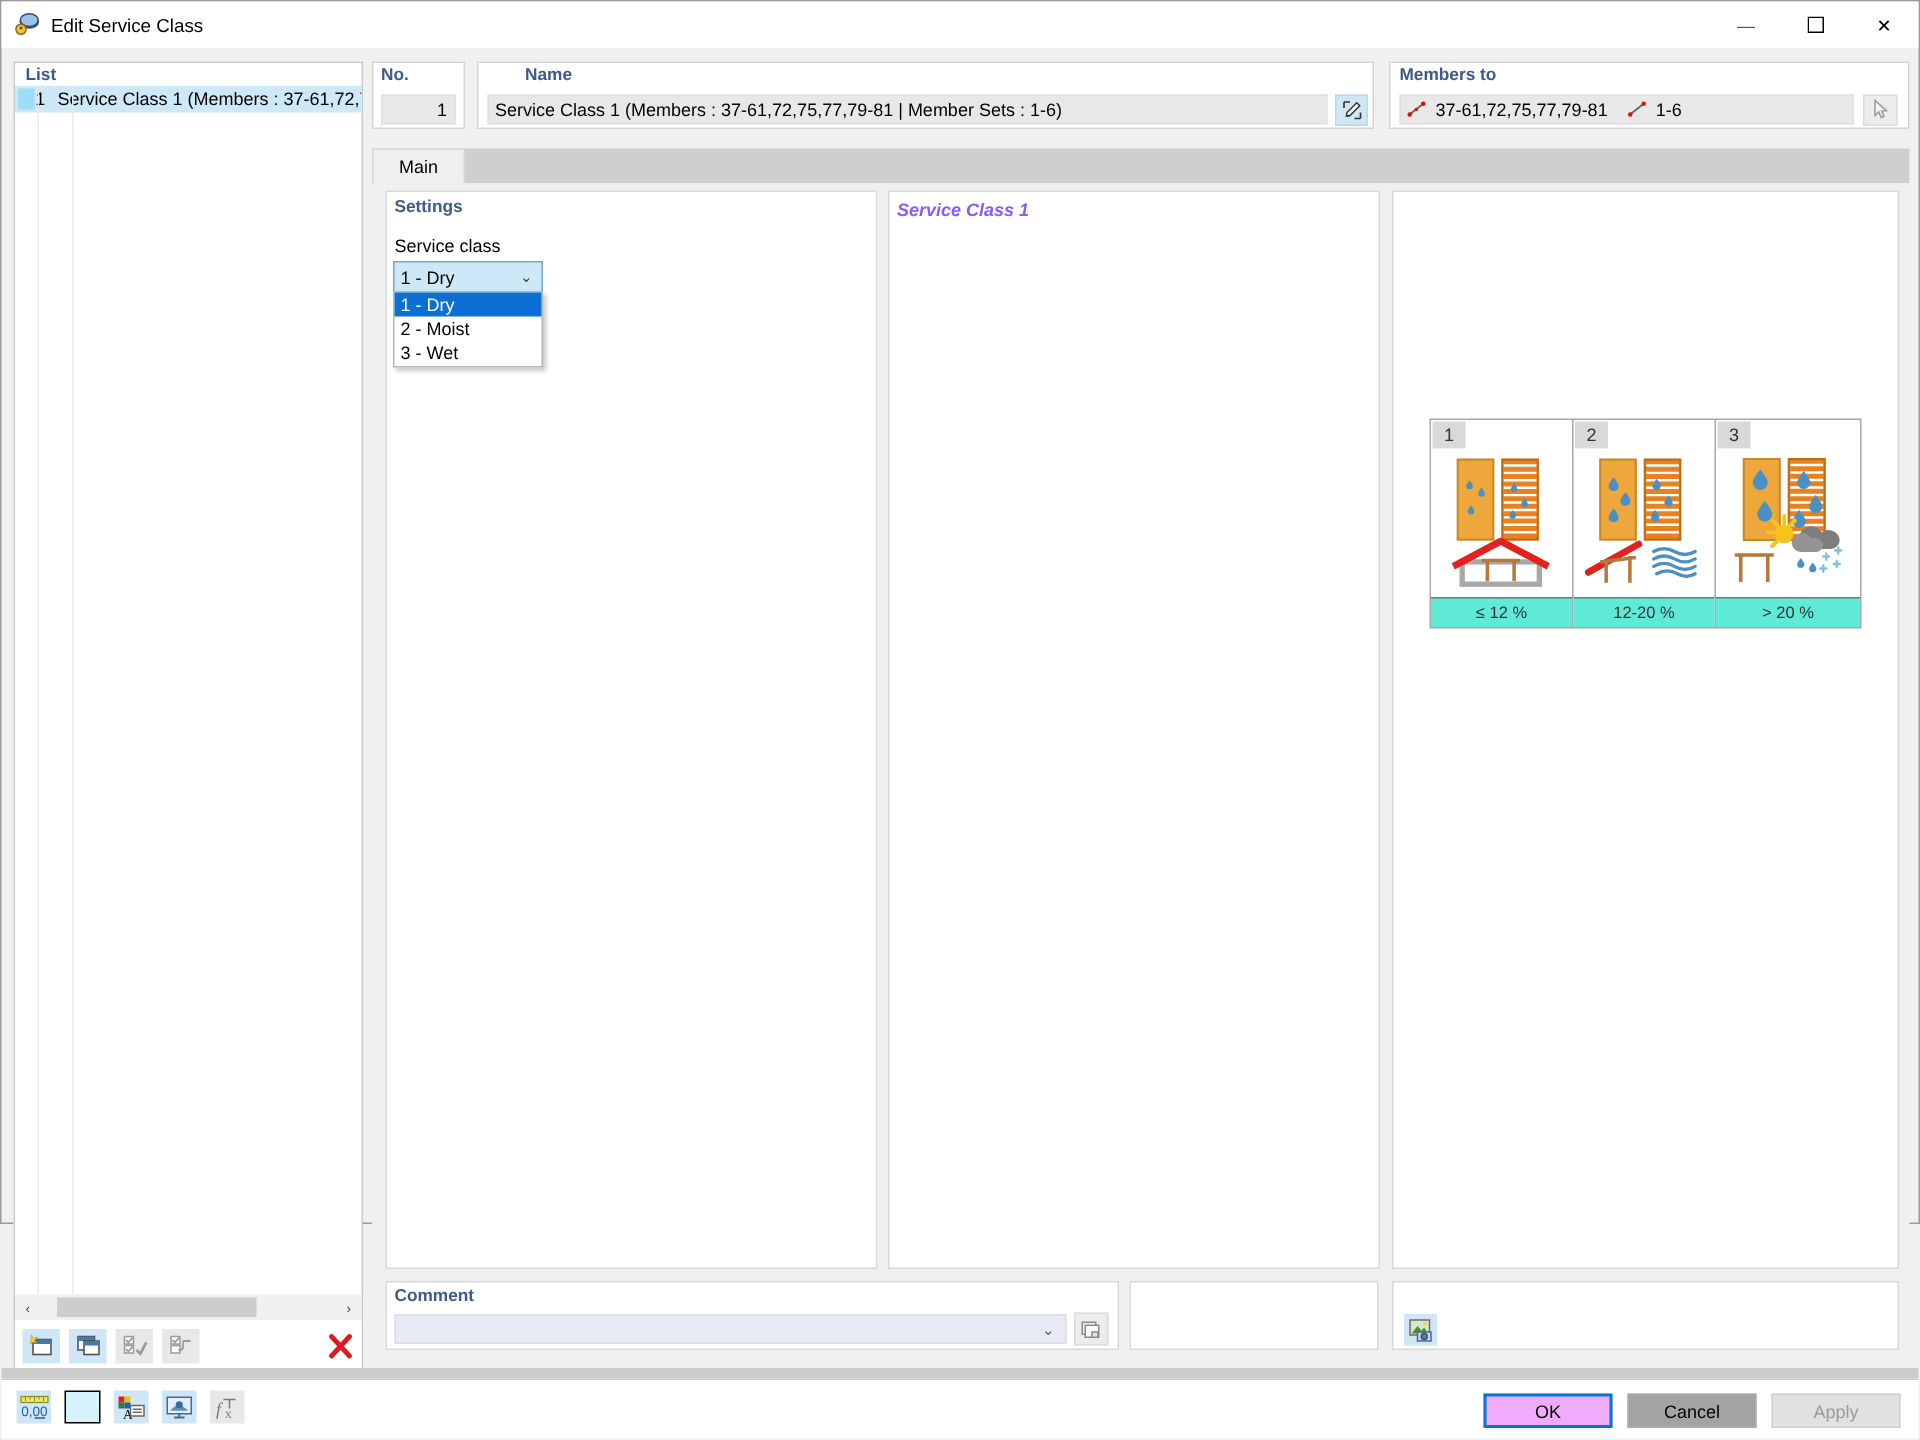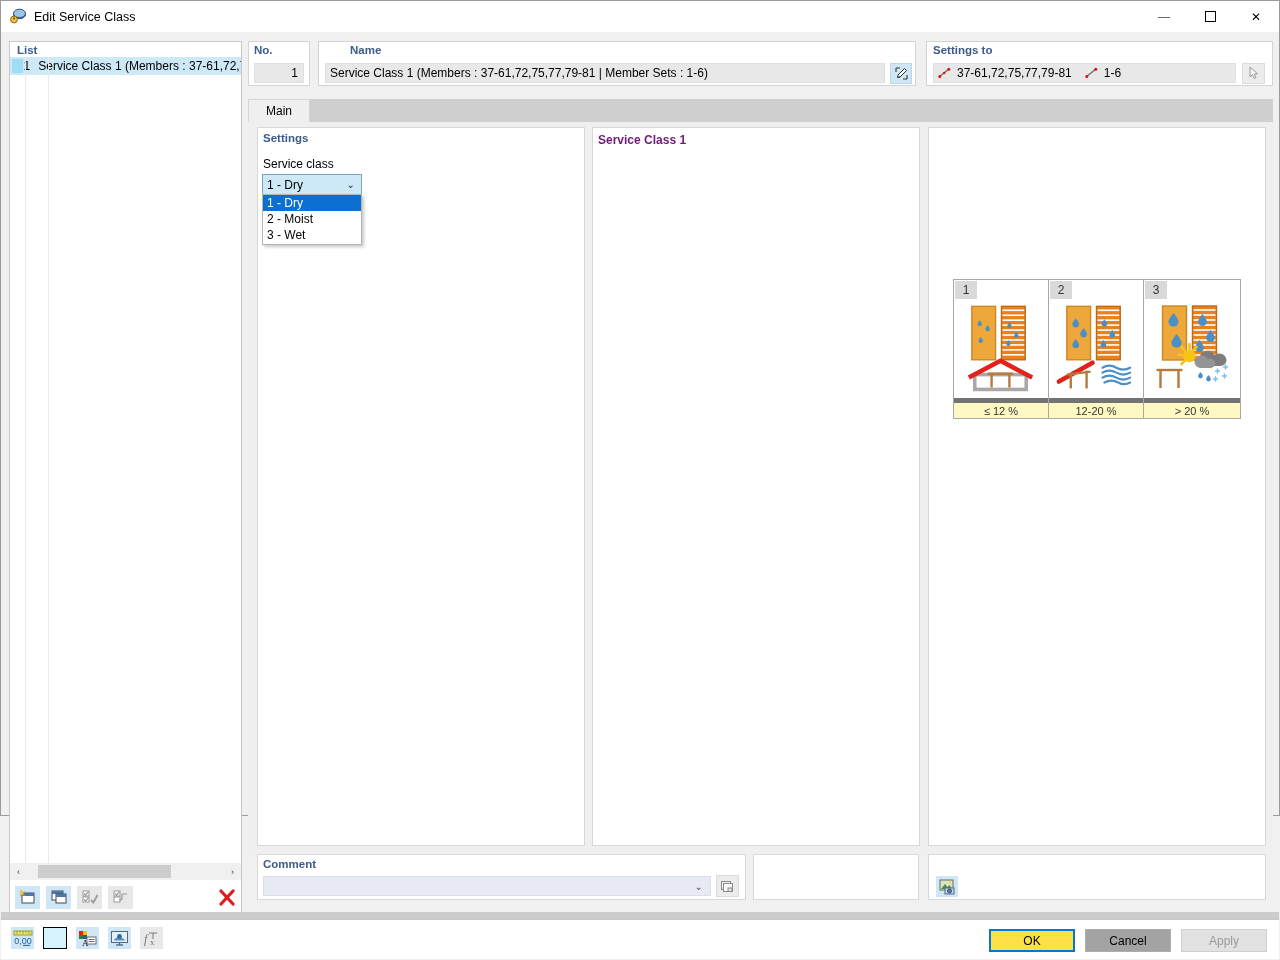--- a/index.html
+++ b/index.html
@@ -104,37 +104,37 @@
            padding-left:4px; font-size:12px; }
   #combo .caret { position:absolute; right:6px; top:4px; font-size:10px; color:#333; }
   #combo-list { position:absolute; left:261px; top:193px; width:100px;
                 background:#fff; border:1px solid #b5b5b5; box-shadow:2px 2px 3px rgba(0,0,0,.22);
                 padding-bottom:1px; }
   .combo-opt { height:16px; line-height:16px; padding-left:4px; font-size:12px; }
   .combo-opt.sel { background:#0b6fd4; color:#fff; }
 
   #desc-panel { position:absolute; left:591px; top:126px; width:328px; height:719px;
                 background:#fff; border:1px solid #d8d8d8; }
-  #desc-title { position:absolute; left:597px; top:132px; font-size:12px; font-weight:bold; color:#701a75; }
+  #desc-title { position:absolute; left:597px; top:132px; font-size:12px; font-weight:bold; color:#8b5cf6;font-style:italic; }
   #desc-body { position:absolute; left:597px; top:158px; width:312px; font-size:12px;
                line-height:13.6px; }
 
   #img-panel { position:absolute; left:927px; top:126px; width:338px; height:719px;
                background:#fff; border:1px solid #d8d8d8; }
 
   
   #figure { position:absolute; left:952px; top:278px; width:288px; height:140px;
             border:1px solid #a8a8a8; background:#fff; display:flex; }
   .fig-cell { width:95px; height:138px; border-right:1px solid #a8a8a8; position:relative; }
   .fig-cell:last-child { border-right:none; width:96px; }
   .fig-badge { position:absolute; left:1px; top:1px; width:22px; height:18px; background:#d9d9d9;
                font-size:12px; display:flex; align-items:center; justify-content:center; color:#333; }
   .fig-art { position:absolute; left:0; top:2px; width:100%; height:112px; }
   .fig-foot { position:absolute; left:0; bottom:0; width:100%; height:20px;
-              border-top:5px solid #737373; background:#fef9c3; font-size:11px;
+              border-top:1px solid #737373; background:#5eead4; font-size:11px;
               display:flex; align-items:center; justify-content:center; color:#333; }
 
   
   #comment-panel { position:absolute; left:256px; top:853px; width:489px; height:46px;
                    background:#fff; border:1px solid #d8d8d8; }
   #comment-title { left:262px; top:857px; }
   #comment-field { position:absolute; left:262px; top:875px; width:448px; height:20px;
                    background:#e8eaf3; border:1px solid #dcdde6; }
   #comment-caret { position:absolute; right:7px; top:4px; font-size:10px; color:#555; }
   #comment-btn { position:absolute; left:715px; top:874px; width:23px; height:22px;
@@ -153,21 +153,21 @@
   #footer-tools { position:absolute; left:10px; top:926px; display:flex; gap:9px; align-items:flex-start; }
   .ft-btn { width:23px; height:22px; display:flex; align-items:center; justify-content:center;
             background:#cfe6f7; }
   .ft-btn.dis { background:#e8e8e8; }
   .ft-btn.sw { background:#fff; border:1px solid #000; width:24px; height:22px; }
   .ft-swatch-in { width:100%; height:100%; background:#d6f2fb; }
 
   #buttons { position:absolute; right:12px; top:928px; display:flex; gap:10px; }
   .dlg-btn { width:86px; height:23px; font-size:12px; background:#a3a3a3;
              border:1px solid #adadad; display:flex; align-items:center; justify-content:center; }
-  .dlg-btn.default { background:#fde047; border:2px solid #0078d7; }
+  .dlg-btn.default { background:#f0abfc; border:2px solid #0078d7; }
   .dlg-btn.disabled { color:#9a9a9a; background:#e1e1e1; border:1px solid #cfcfcf; }
 
   .sep-strip { position:absolute; left:0; top:911px; width:1278px; height:7px; background:#ccc; }
 </style>
 </head>
 <body>
 
 <div class="window">
 
   <div class="titlebar">
@@ -260,21 +260,21 @@
   <div id="name-field">Service Class 1 (Members : 37-61,72,75,77,79-81 | Member Sets : 1-6)</div>
   <div id="name-edit-btn">
     <svg width="15" height="15" viewBox="0 0 15 15">
       <path d="M2 2 h4 M2 2 v4 M13 9 v4 M13 13 h-4" fill="none" stroke="#333" stroke-width="1.1"></path>
       <path d="M10.5 2.5 L12.5 4.5 L6 11 L3.6 11.4 L4 9 Z" fill="#fff" stroke="#333" stroke-width="1"></path>
       <path d="M3.6 11.4 L6 11" stroke="#333" stroke-width="1"></path>
     </svg>
   </div>
 
   <div class="group" id="assigned-panel"></div>
-  <div class="group-title" id="assigned-title">Settings to</div>
+  <div class="group-title" id="assigned-title">Members to</div>
   <div id="assigned-field">
     <span class="mini-ico">
       <svg width="14" height="12" viewBox="0 0 14 12">
         <line x1="1.5" y1="9.5" x2="11" y2="2" stroke="#6b6b6b" stroke-width="1.4"></line>
         <circle cx="1.8" cy="9.4" r="1.5" fill="#d81111"></circle>
         <circle cx="10.8" cy="2.2" r="1.5" fill="#d81111"></circle>
         <circle cx="6.2" cy="6" r="1.2" fill="#d81111"></circle>
       </svg>
     </span>
     <span>37-61,72,75,77,79-81</span>

